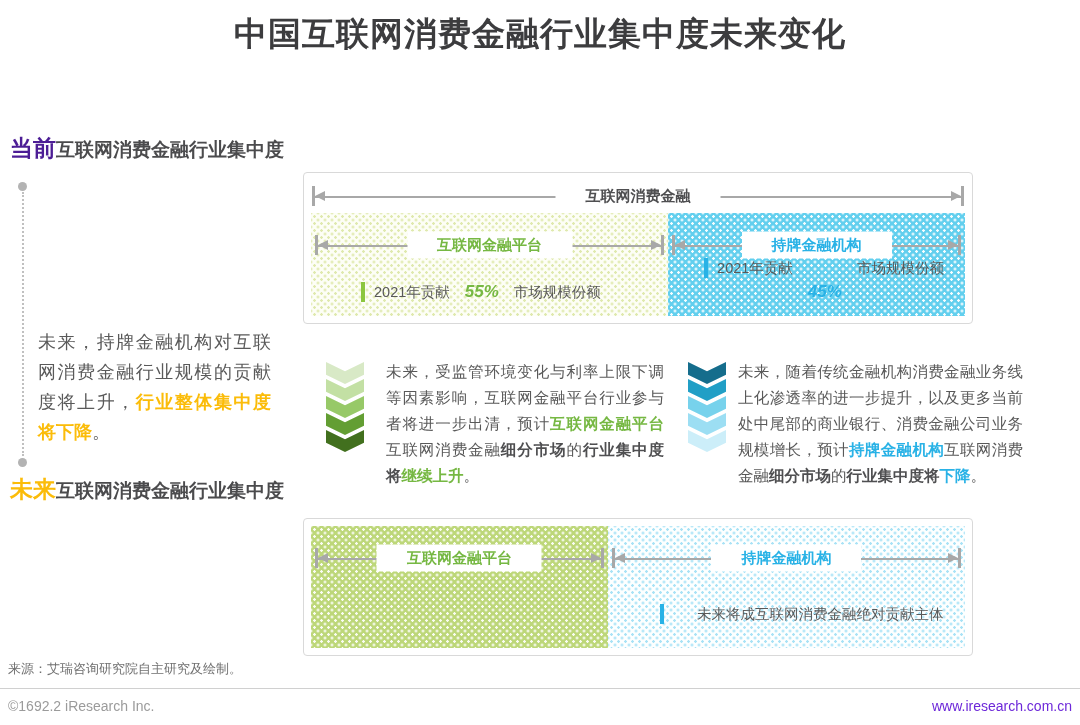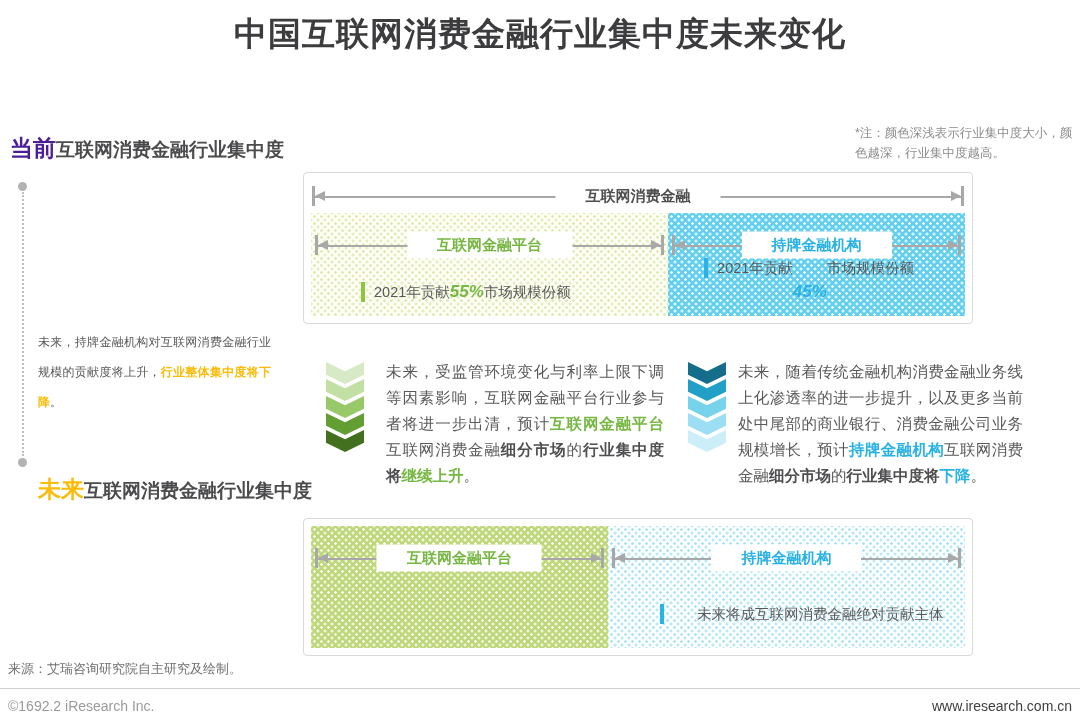--- a/index.html
+++ b/index.html
@@ -16,21 +16,21 @@
   .corner-note{
     position:absolute;top:123px;left:855px;width:220px;
     font-size:12.5px;line-height:1.6;color:#8c8c8c;
   }
   
   .sec-hdr{position:absolute;left:10px;white-space:nowrap;}
   .sec-hdr .pfx{font-size:23px;font-weight:800;}
   .sec-hdr .rest{font-size:19px;font-weight:800;color:#4b4b4d;}
   #hdr-current{top:133px;}
   #hdr-current .pfx{color:#4c1d95;}
-  #hdr-future{top:474px;margin-left:28px;}
+  #hdr-future{top:474px;}
   #hdr-future .pfx{color:#fbbc09;}
   
   .timeline-line{position:absolute;left:22px;top:192px;height:264px;border-left:2px dotted #c0c0c0;}
   .timeline-dot{position:absolute;width:9px;height:9px;border-radius:50%;background:#b3b3b3;left:18px;}
   #tl-dot-top{top:182px;}
   #tl-dot-bottom{top:458px;}
   
   .panel{
     position:absolute;left:303px;width:670px;background:#fff;
     border:1px solid #d9d9d9;border-radius:4px;box-sizing:border-box;padding:7px;
@@ -78,29 +78,29 @@
     width:54.6%;background-color:#fdffff;
     background-image:radial-gradient(#a8e2f6 1.1px,transparent 1.5px),radial-gradient(#a8e2f6 1.1px,transparent 1.5px);
     background-size:7px 7px;background-position:0 0,3.5px 3.5px;
   }
   .box-arrow{position:absolute;left:5px;right:5px;top:19px;height:26px;}
   
   .stat-row{position:absolute;display:flex;align-items:center;white-space:nowrap;font-size:14.5px;color:#595959;}
   .stat-bar{width:4px;height:20px;margin-right:9px;flex:none;}
   .stat-bar.green{background:#8cc63f;}
   .stat-bar.blue{background:#29b2e6;}
-  .stat-pct{font-size:17px;font-weight:800;font-style:italic;padding:0 0;}
+  .stat-pct{font-size:17px;font-weight:800;font-style:italic;padding:0 15px;}
   .stat-pct.green{color:#76b843;}
   .stat-pct.blue{color:#29b2e6;margin-top:48px;}
   #stat-left{left:50px;bottom:14px;}
   #stat-right{left:36px;bottom:14px;}
   #bottom-note{left:52px;top:78px;gap:24px;}
   
   .para{position:absolute;text-align:justify;color:#595959;}
-  #para-left{left:38px;top:327px;width:233px;font-size:12px;line-height:30px;}
+  #para-left{left:38px;top:327px;width:233px;font-size:18px;line-height:30px;}
   #para-mid{left:386px;top:359px;width:278px;font-size:15.5px;line-height:26px;}
   #para-right{left:738px;top:359px;width:285px;font-size:15.5px;line-height:26px;}
   .hl-gold{color:#fbbc09;font-weight:800;}
   .hl-green{color:#76b843;font-weight:800;}
   .hl-blue{color:#29b2e6;font-weight:800;}
   .b{font-weight:800;color:#4f4f51;}
   
   .chevrons{position:absolute;width:38px;}
   #chev-green{left:326px;top:362px;}
   #chev-blue{left:688px;top:362px;}
@@ -108,30 +108,29 @@
     width:38px;height:22px;margin-top:-5px;
     clip-path:polygon(0 0,50% 42%,100% 0,100% 58%,50% 100%,0 58%);
   }
   .chev:first-child{margin-top:0;}
   .cg1{background:#d8e9c6;} .cg2{background:#c3e0a4;} .cg3{background:#97c968;} .cg4{background:#639e33;} .cg5{background:#42701e;}
   .cb1{background:#156d8c;} .cb2{background:#219fc6;} .cb3{background:#77d2ec;} .cb4{background:#9cdef3;} .cb5{background:#cceef9;}
   
   .source-line{position:absolute;left:8px;top:660px;font-size:13px;color:#707070;}
   .footer-rule{position:absolute;left:0;right:0;top:688px;border-top:1px solid #d0d0d0;}
   .footer-left{position:absolute;left:8px;top:698px;font-size:14px;color:#9b9b9b;}
-  .footer-right{position:absolute;right:8px;top:698px;font-size:14px;color:#404040;}
+  .footer-right{position:absolute;right:8px;top:698px;font-size:14px;color:#6d28d9;}
 </style>
 </head>
 <body>
 
 <div id="canvas">
 
   <div class="main-title">中国互联网消费金融行业集中度未来变化</div>
 
-  <div class="corner-note">*注：颜色深浅表示行业集中度大小，颜色越深，行业集中度越高。</div>
 
   <div class="sec-hdr" id="hdr-current">
     <span class="pfx">当前</span><span class="rest">互联网消费金融行业集中度</span>
   </div>
 
   <div class="timeline-dot" id="tl-dot-top"></div>
   <div class="timeline-line"></div>
   <div class="timeline-dot" id="tl-dot-bottom"></div>
 
   <div class="panel" id="panel-top">

